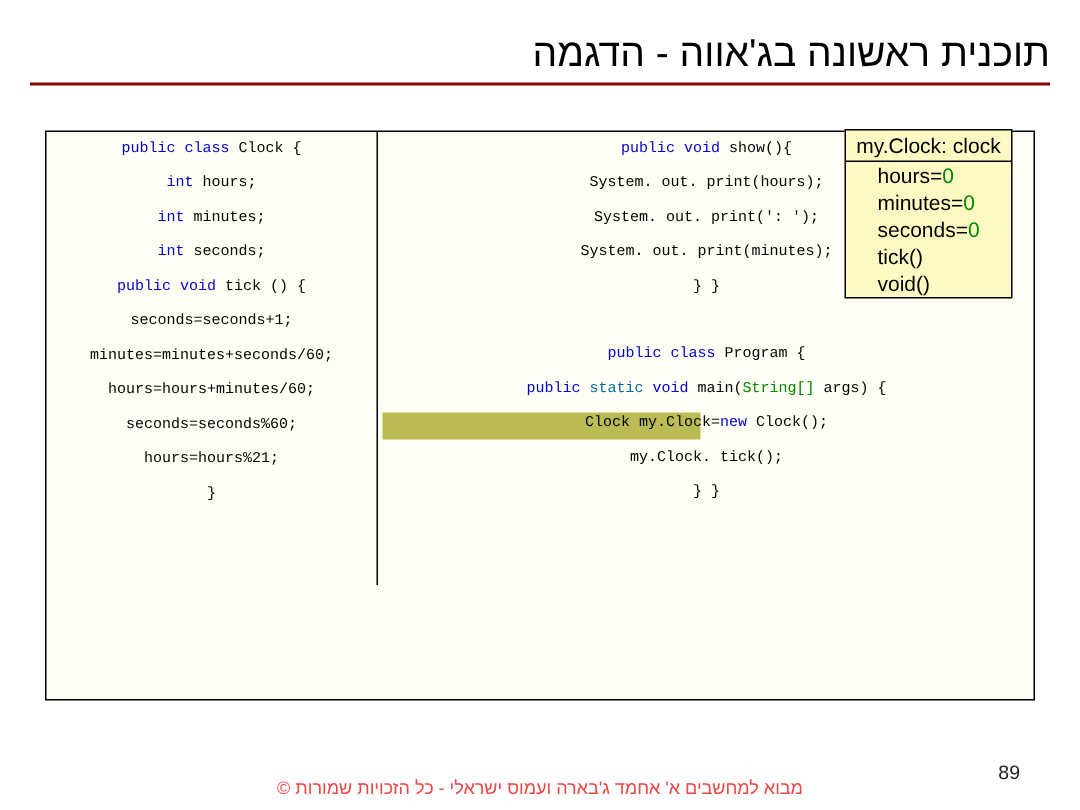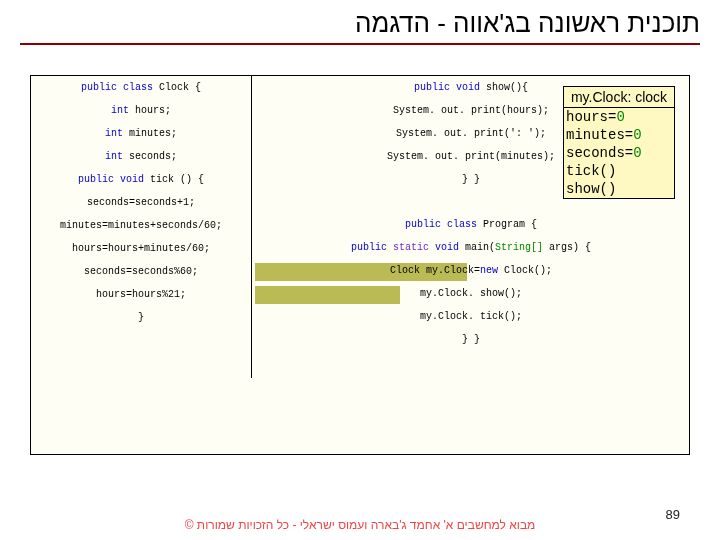--- a/index.html
+++ b/index.html
@@ -9,21 +9,21 @@
     height: 540px;
     background: #fff;
     font-family: Arial, sans-serif;
     position: relative;
     overflow: hidden;
   }
   .title {
     text-align: right;
     font-size: 26px;
     color: #000;
-    padding: 8px 20px 4px 20px;
+    padding: 20px 20px 4px 20px;
     direction: rtl;
   }
   .title-line {
     height: 2px;
     background: #8b0000;
     margin: 0 20px 30px 20px;
   }
   .code-container {
     margin: 0 30px;
     border: 1px solid #000;
@@ -39,21 +39,21 @@
     text-align: center;
   }
   .col1 { left: 0; width: 220px; }
   .col2 { left: 220px; width: 440px; }
   .code-line {
     padding: 6px 6px;
     border-bottom: 0 solid transparent;
     white-space: nowrap;
   }
   .kw-blue { color: #0000cc; }
-  .kw-static { color: #6d28d9; }
+  .kw-static { color: #0369a1; }
   .kw-str { color: #008800; }
   .vsep {
     position: absolute;
     left: 220px;
     top: 0;
     width: 1px;
     height: 302px;
     background: #000;
   }
   .obj-box {
@@ -66,23 +66,22 @@
     font-size: 14px;
     z-index: 10;
   }
   .obj-header {
     text-align: center;
     padding: 2px 4px;
     border-bottom: 1px solid #000;
     color: #000;
   }
   .obj-row {
-    padding: 1px 2px;
+    padding: 1px 21px;
     color: #000;
-    font-family: Liberation Mono, monospace;
   }
   .obj-row .num { color: #008800; }
   .hl-box {
     position: absolute;
     background: #bbbb55;
     height: 18px;
     z-index: 0;
   }
   .footer-left {
     position: absolute;
@@ -131,32 +130,28 @@
     <div class="code-line">System. out. print(': ');</div>
     <div class="code-line">System. out. print(minutes);</div>
     <div class="code-line"> } }</div>
     <div style="height:22px"></div>
     <div class="code-line"><span class="kw-blue">public class </span><span>  Program  {</span></div>
     <div class="code-line"><span class="kw-blue">public </span><span class="kw-static">static </span><span class="kw-blue">void</span><span> main(</span><span class="kw-str">String[] </span><span>args) {</span></div>
     <div class="code-line" style="position:relative">
       <div class="hl-box" style="left:4px;width:212px;top:4px"></div>
       <span style="position:relative"><span> Clock </span><span> my.Clock=</span><span class="kw-blue">new</span><span> Clock();</span></span>
     </div>
-    <div class="code-line" style="position:relative">
-      <div class="hl-box" style="left:4px;width:145px;top:4px"></div>
-      <span style="position:relative"> my.Clock. show();</span>
-    </div>
     <div class="code-line"> my.Clock. tick();</div>
     <div class="code-line"> } }</div>
   </div>
 </div>
 
 <div class="obj-box">
   <div class="obj-header">my.Clock: clock</div>
   <div class="obj-row"><span>hours=</span><span class="num">0</span></div>
   <div class="obj-row"><span>minutes=</span><span class="num">0</span></div>
   <div class="obj-row"><span>seconds=</span><span class="num">0</span></div>
   <div class="obj-row">tick()</div>
-  <div class="obj-row">show()</div>
+  <div class="obj-row">void()</div>
 </div>
 
 <div class="footer-left">מבוא למחשבים א' אחמד ג'בארה ועמוס ישראלי - כל הזכויות שמורות ©</div>
 <div class="page-num">89</div>
 
 </body></html>

